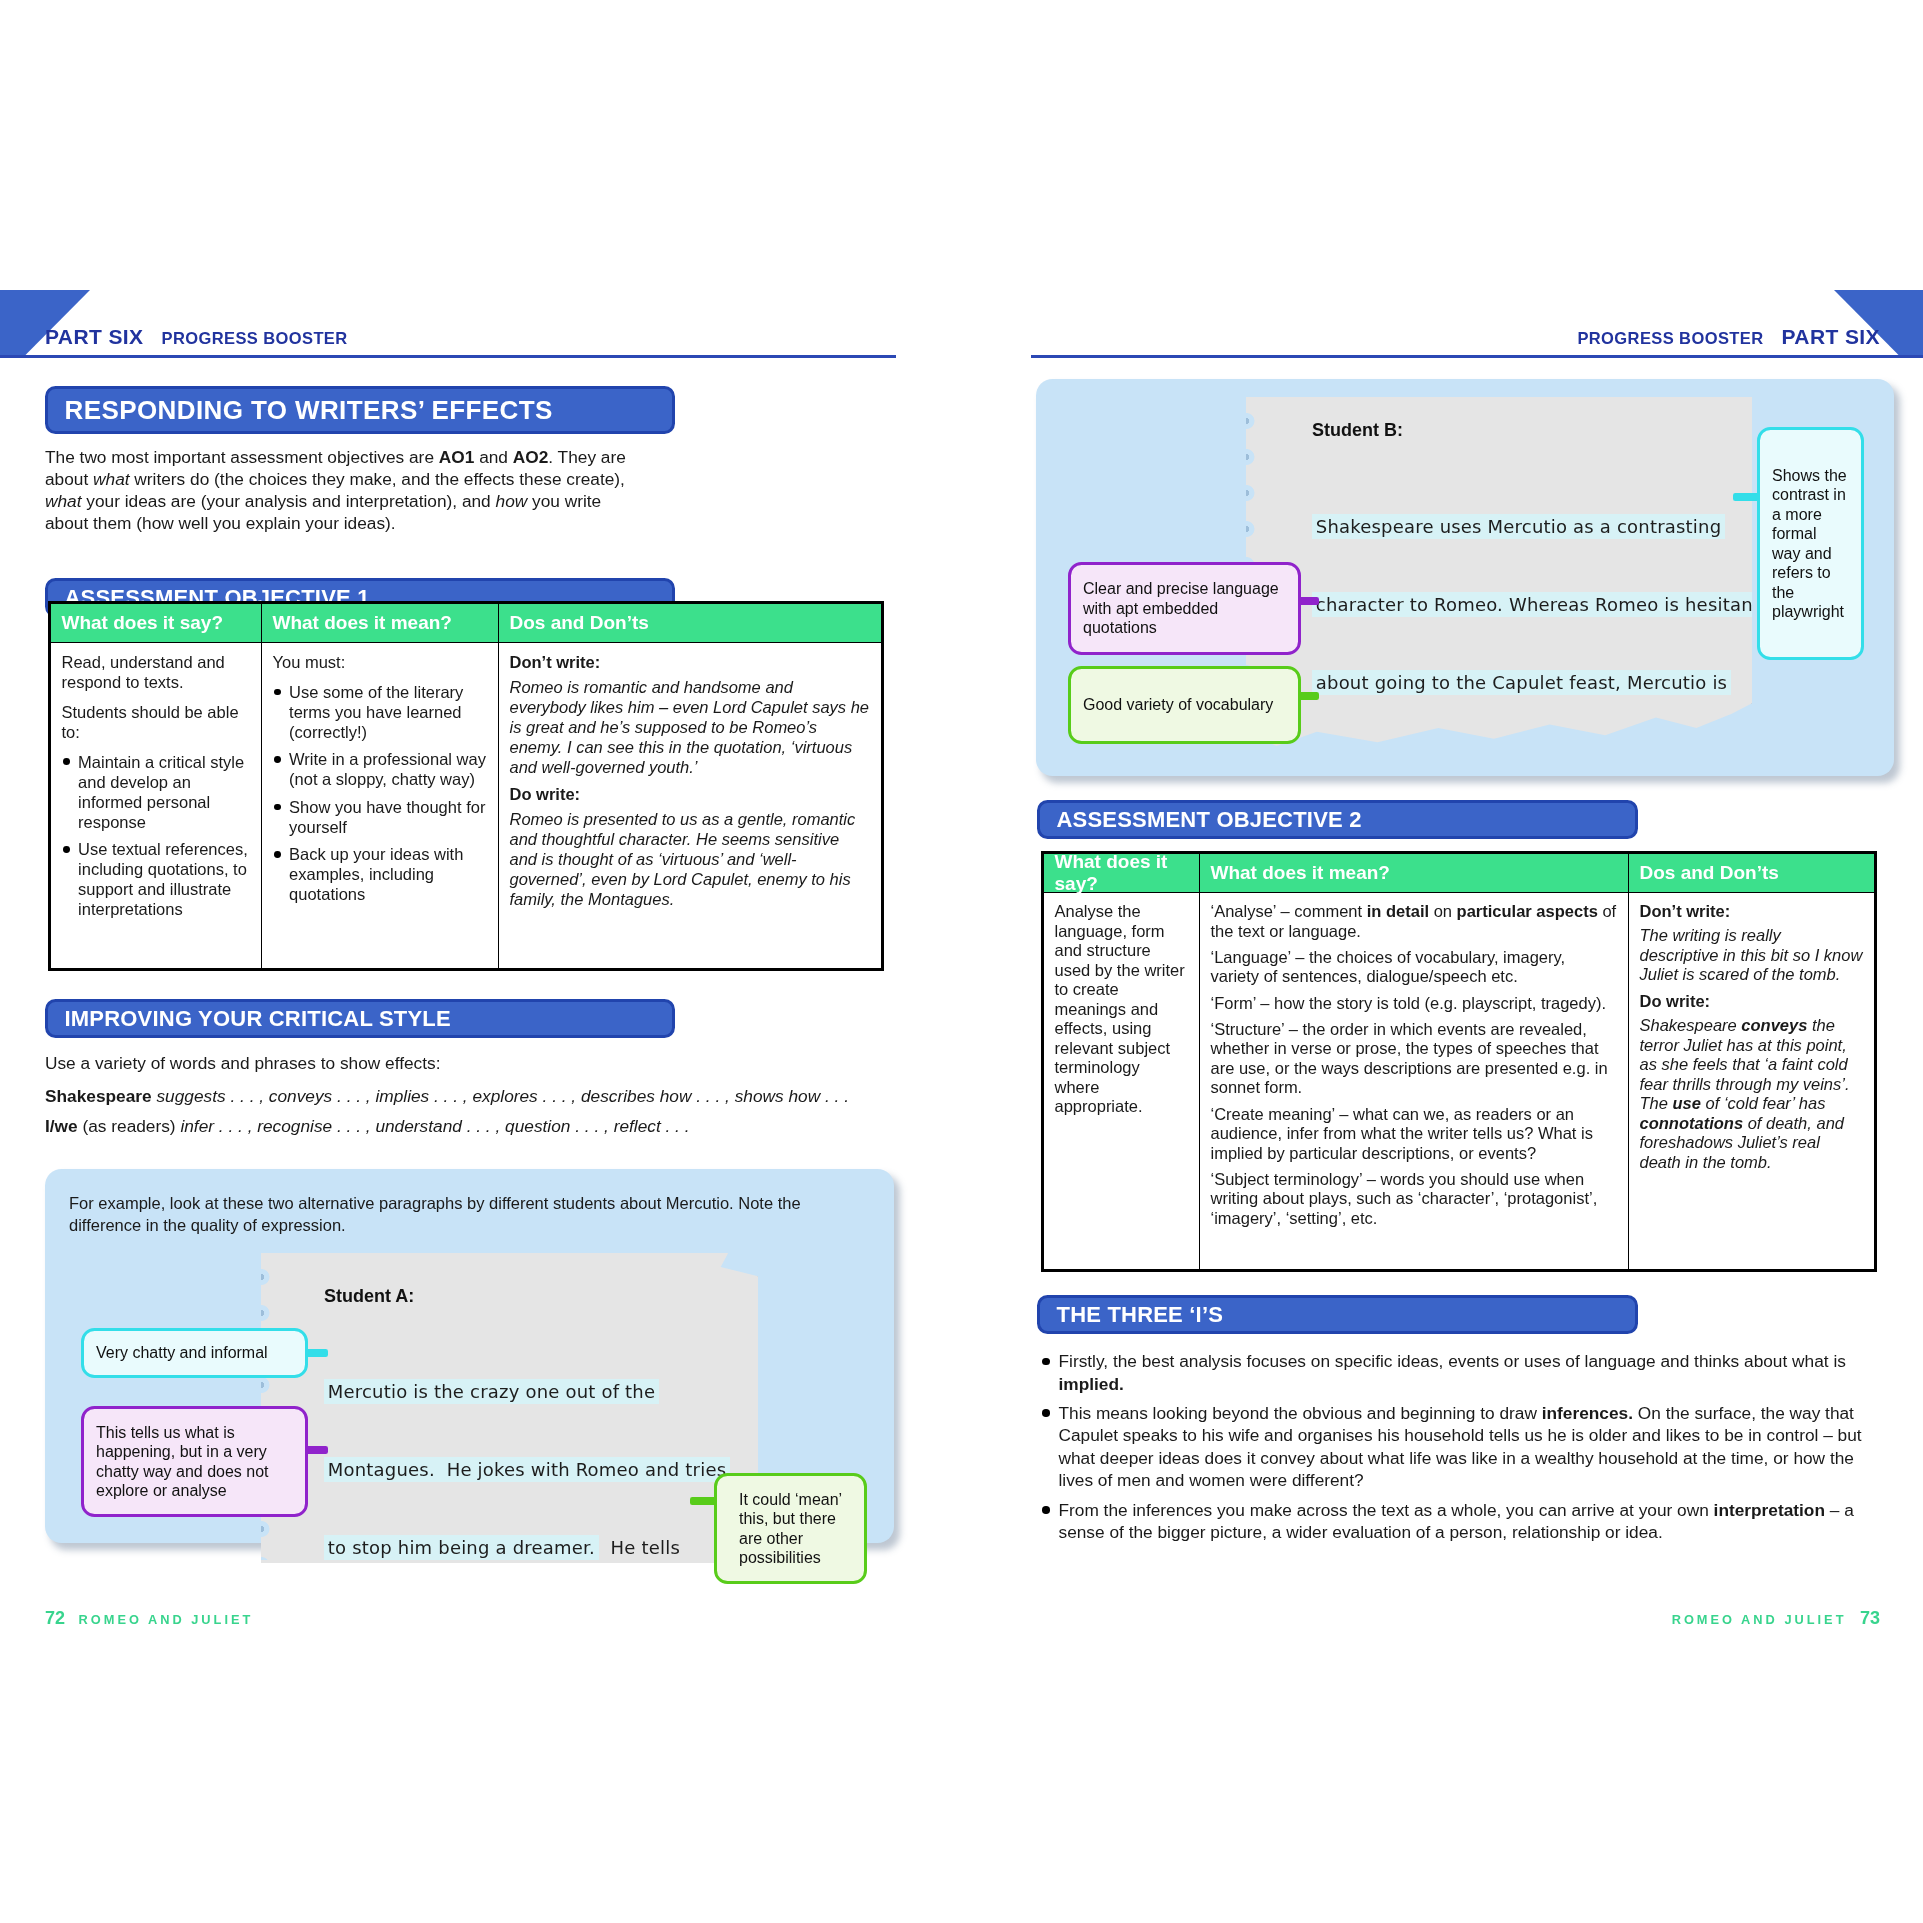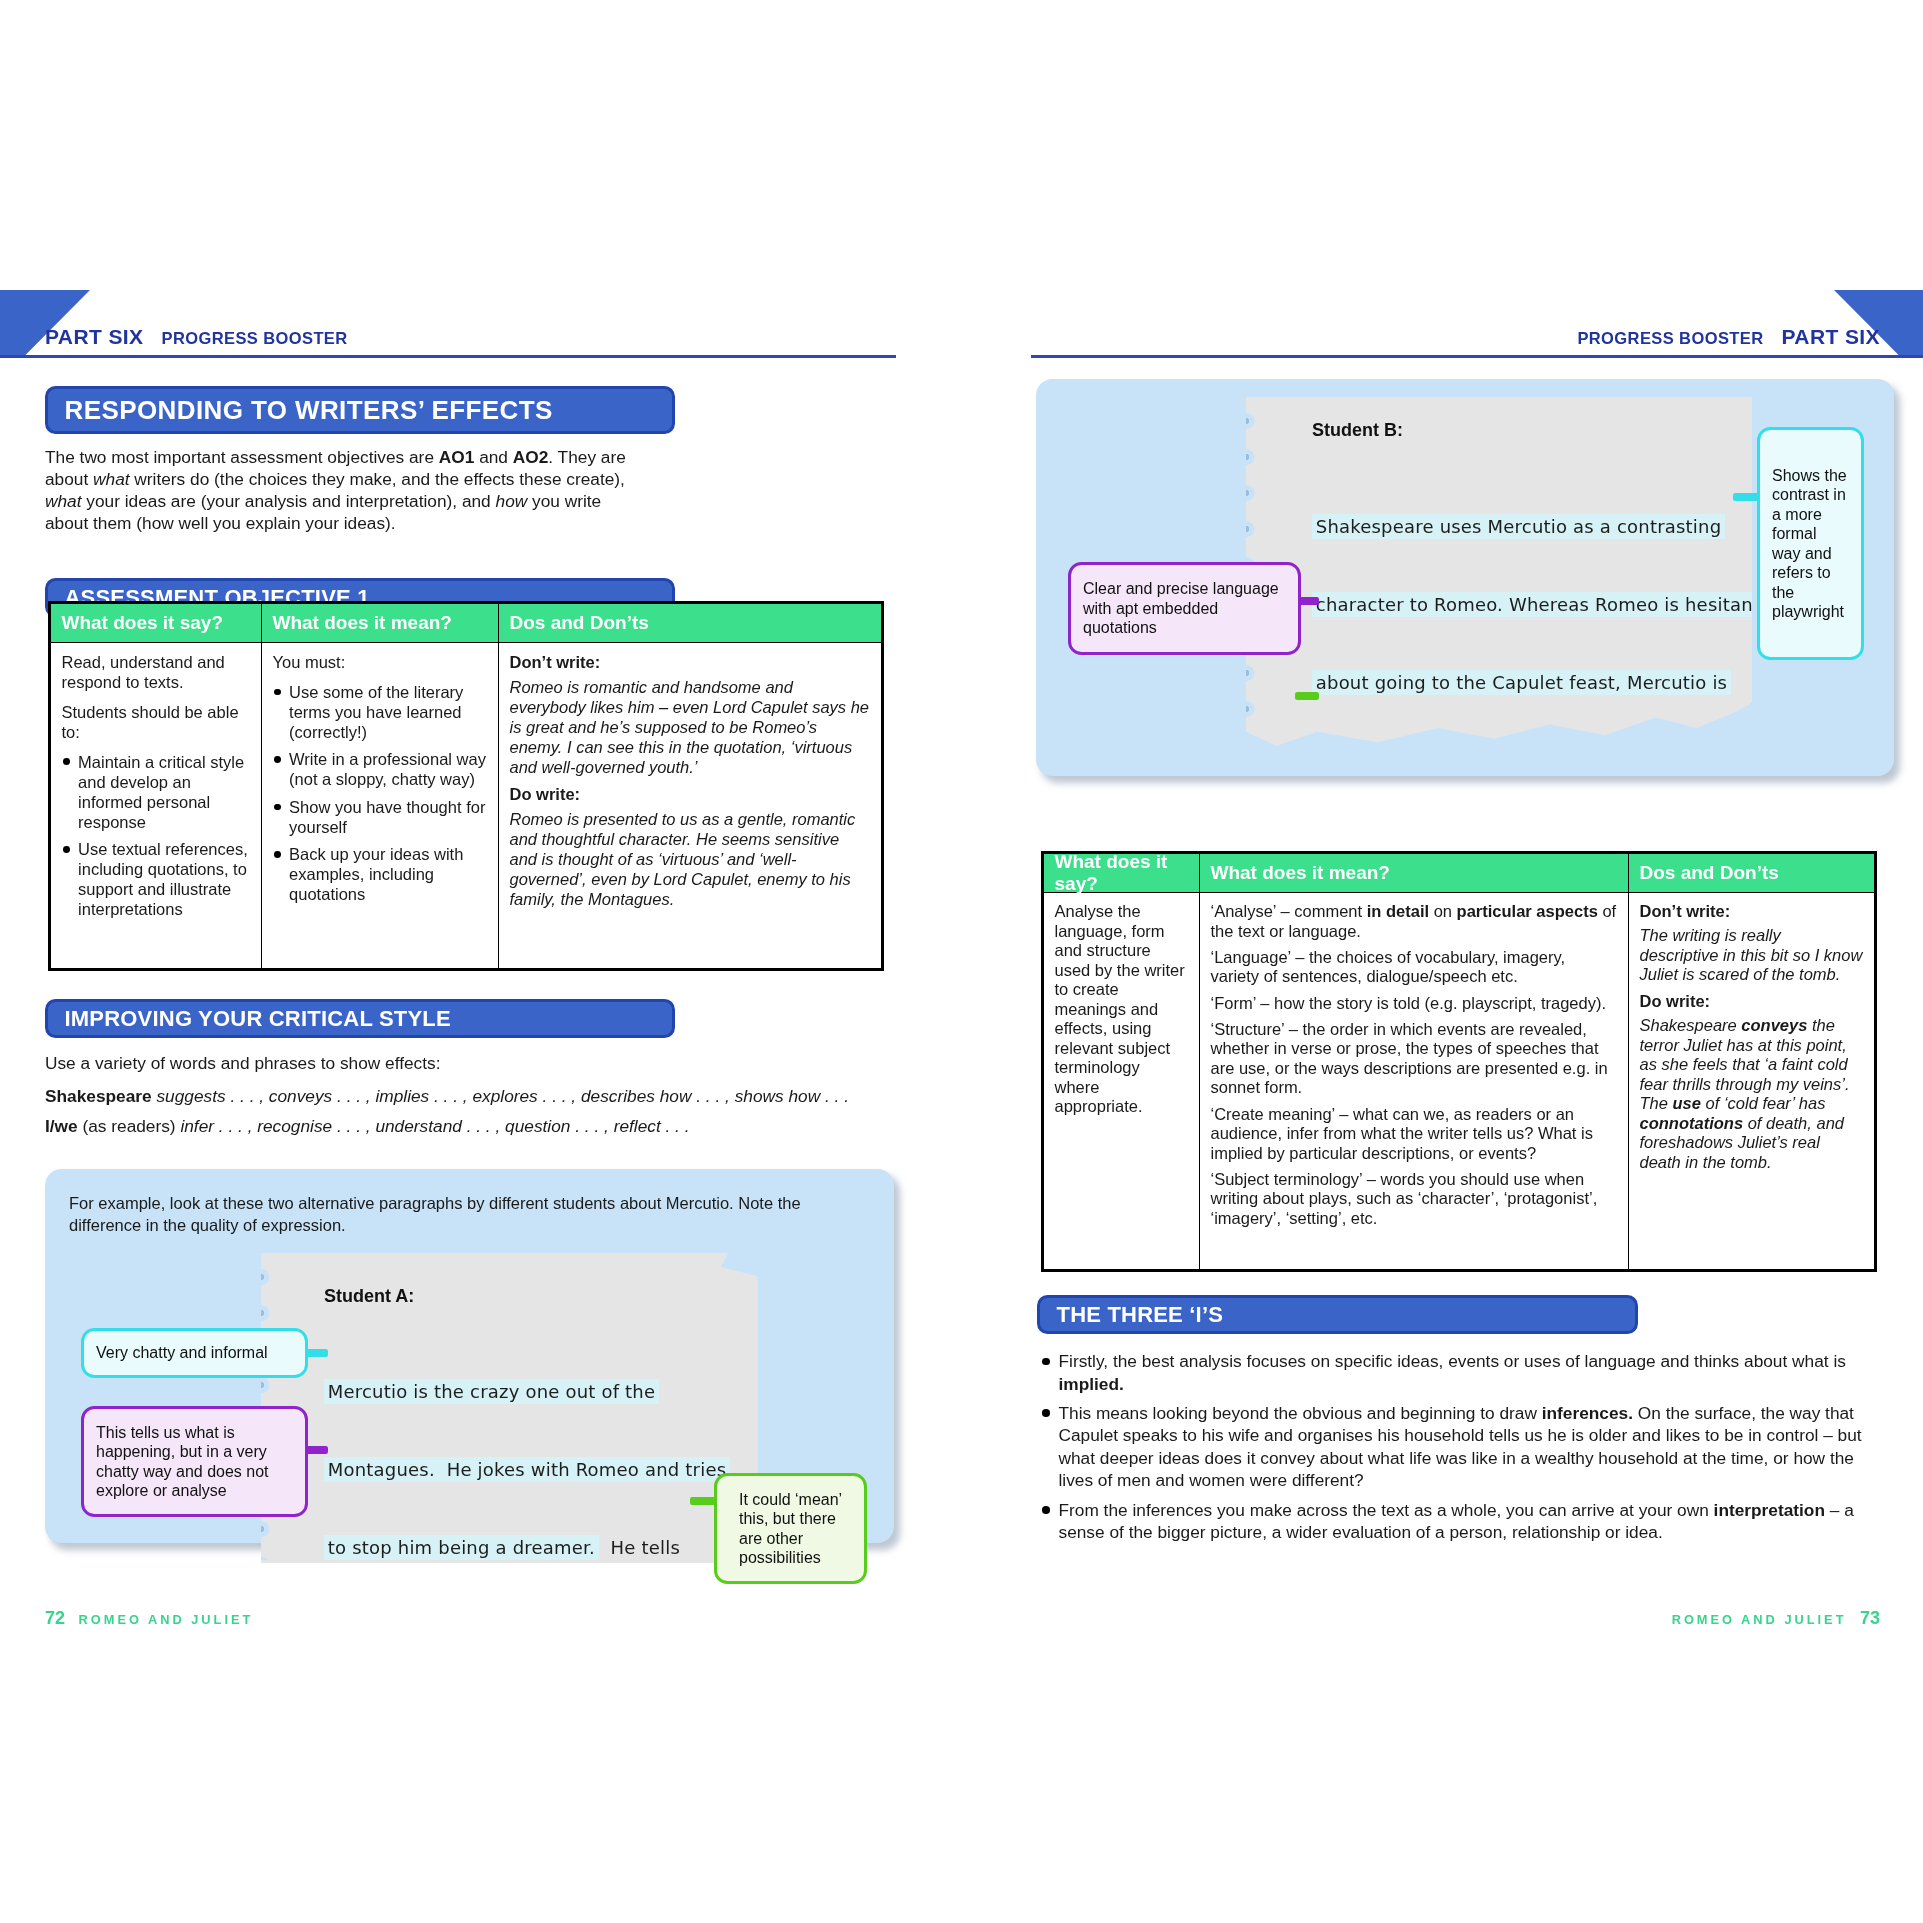--- a/index.html
+++ b/index.html
@@ -228,22 +228,28 @@
     <div class="callout cyan" style="left:721px;top:48px;width:107px;height:233px;">
       <span>Shows the contrast in a more formal way and refers to the playwright</span>
     </div>
 
     <div class="stub purple" style="left:259px;top:218px;width:24px;"></div>
     <div class="callout purple" style="left:32px;top:183px;width:233px;height:93px;">
       <span>Clear and precise language with apt embedded quotations</span>
     </div>
 
     <div class="stub green" style="left:259px;top:313px;width:24px;"></div>
-  </div>
-
+    <div class="callout green" style="left:32px;top:287px;width:233px;height:78px;">
+      <span>Good variety of vocabulary</span>
+    </div>
+  </div>
+
+  <div class="banner sec" style="left:1037px;top:800px;width:601px;height:39px;">
+    <span>ASSESSMENT OBJECTIVE 2</span>
+  </div>
 
   <div class="tbl" style="left:1041px;top:851px;width:836px;height:421px;">
     <div class="tcol" style="width:156px;">
       <div class="thead">
           <span>What does it say?</span>
         </div>
       <div class="tbody small">
         <p class="cellp2">Analyse the language, form and structure used by the writer to create meanings and effects, using relevant subject terminology where appropriate.</p>
       </div>
     </div>

